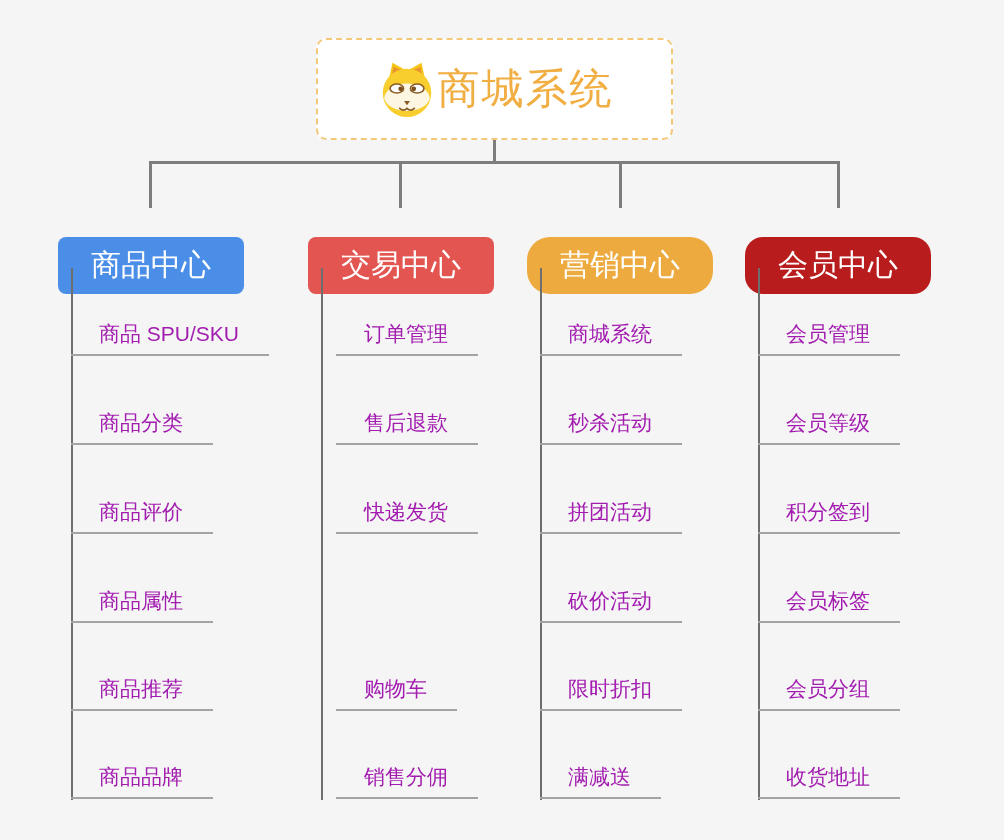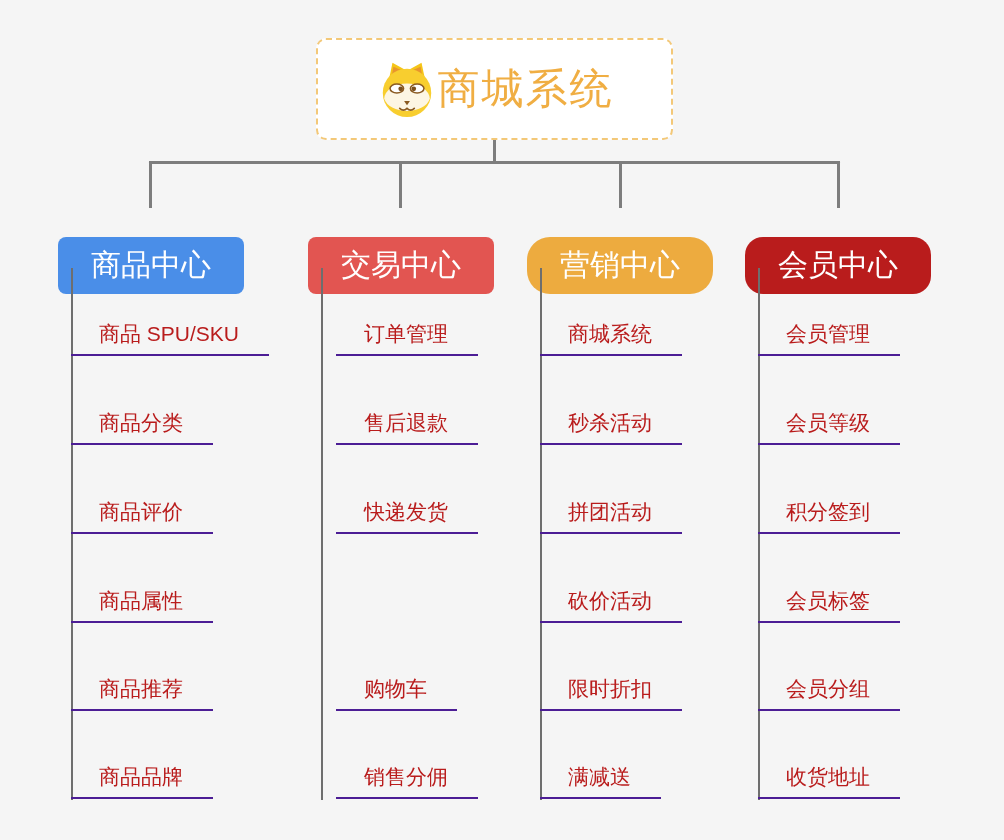--- a/index.html
+++ b/index.html
@@ -41,24 +41,24 @@
     white-space:nowrap;
     margin-top:29px;
   }
   .bx-0{left:58px;} .bx-1{left:308px;} .bx-2{left:527px;border-radius:23px;} .bx-3{left:745px;}
   
   .trunk{position:absolute;top:268px;height:532px;width:2px;background:#6e6e6e;}
   .tr-0{left:71px;} .tr-1{left:321px;} .tr-2{left:540px;} .tr-3{left:758px;}
   
   .leaf{
     position:absolute;
-    color:#b91c1c;
+    color:#a21caf;
     font-size:21px;line-height:30px;
     padding:0 30px 5px 28px;
-    border-bottom:2px solid #4c1d95;
+    border-bottom:2px solid #a3a3a3;
     white-space:nowrap;
   }
   .c-0{left:71px;} .c-1{left:336px;} .c-2{left:540px;} .c-3{left:758px;}
   .r-0{top:319px;} .r-1{top:408px;} .r-2{top:497px;}
   .r-3{top:586px;} .r-4{top:674px;} .r-5{top:762px;}
 </style>
 </head>
 <body>
 
 <div class="canvas">

